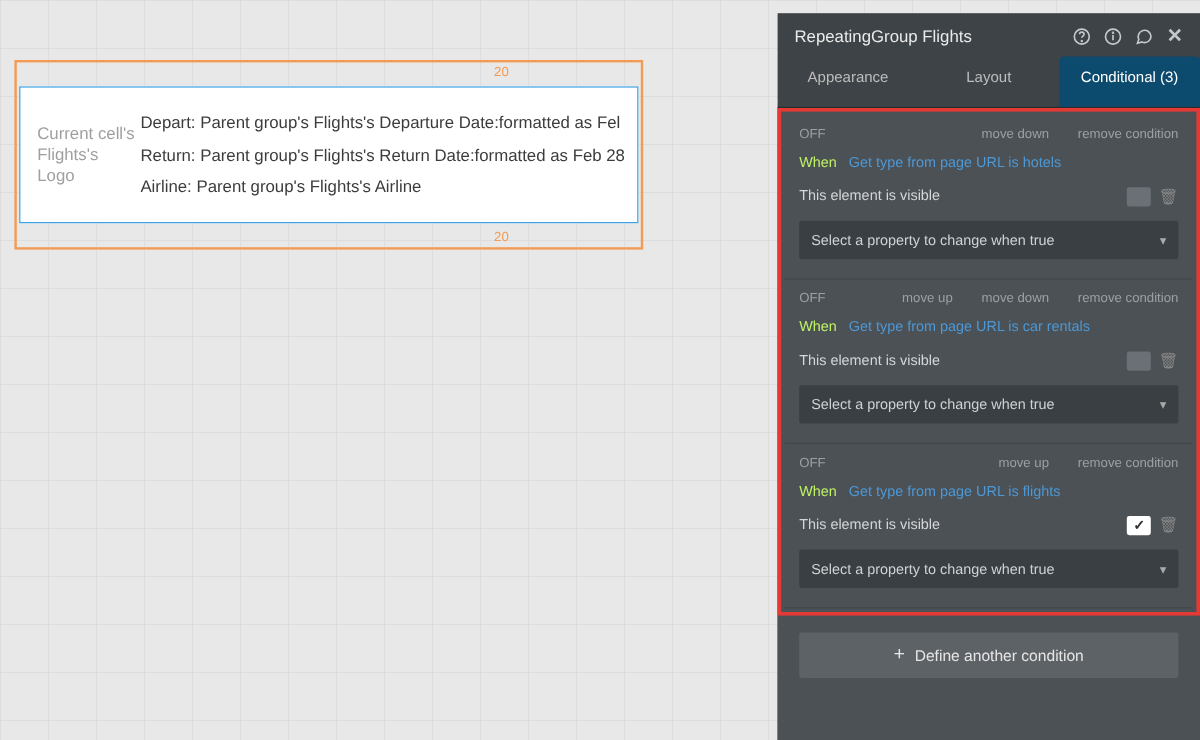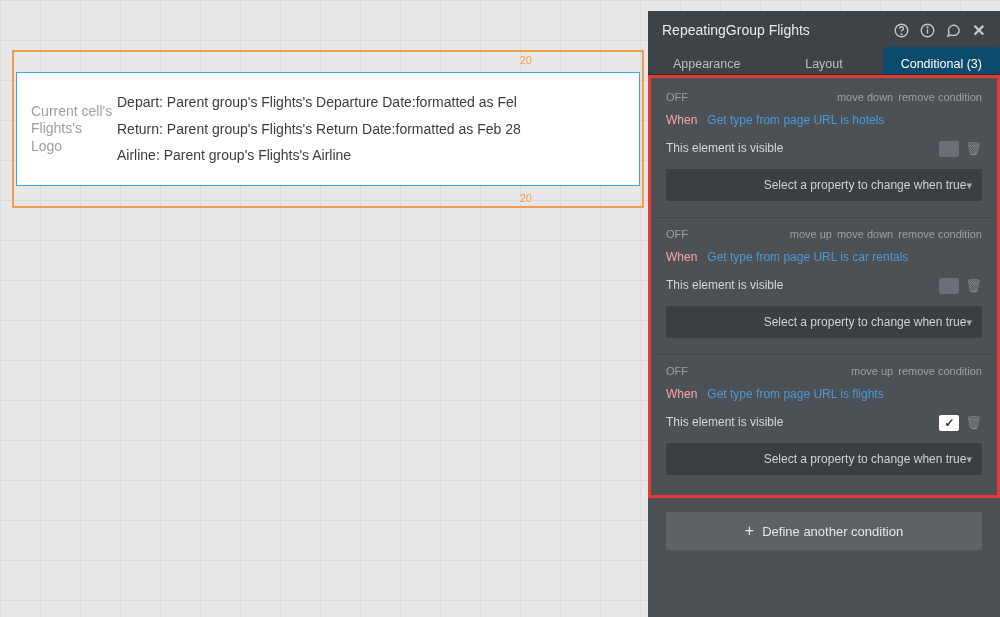--- a/index.html
+++ b/index.html
@@ -14,21 +14,21 @@
       linear-gradient(90deg, #ddd 1px, transparent 1px);
     background-size: 40px 40px;
     position: relative;
   }
 
   
   .canvas {
     position: absolute;
     left: 12px;
     top: 50px;
-    width: 632px;
+    width: 524px;
   }
   .outer-group {
     border: 2px solid #f29b54;
     position: relative;
     padding: 20px 0;
   }
   .inner-cell {
     border: 1px solid #3ea4e6;
     background: #fff;
     margin: 0 2px;
@@ -98,21 +98,21 @@
   }
   .panel-icon.x { font-size: 16px; font-weight: bold; }
 
   .tabs {
     display: flex;
     border-bottom: 1px solid #2a2d30;
   }
   .tab {
     flex: 1;
     text-align: center;
-    padding: 10px 6px 3px;
+    padding: 10px 6px 18px;
     font-size: 12.5px;
     color: #bdbdbd;
     cursor: pointer;
   }
   .tab.active {
     background: #0c4a6e;
     color: #fff;
     border-radius: 4px 4px 0 0;
   }
 
@@ -128,35 +128,35 @@
     padding: 3px;
   }
 
   .condition-block {
     padding: 10px 12px 16px 12px;
     border-bottom: 1px solid #414649;
   }
   .cond-row {
     display: flex;
     align-items: center;
-    gap: 5px;
+    gap: 24px;
     font-size: 11px;
     color: #9aa0a4;
     margin-bottom: 10px;
   }
   .cond-row .off { flex-shrink:0; }
   .cond-row .spacer { flex: 1; }
   .cond-row .action { cursor: pointer; }
   .when-row {
     display: flex;
     align-items:center;
     gap: 10px;
     margin-bottom: 14px;
   }
-  .when-label { color: #fca5a5; font-size: 12px; }
+  .when-label { color: #bef264; font-size: 12px; }
   .expr {
     color: #4d98d6;
     font-size: 12px;
     cursor: pointer;
   }
 
   .visible-row {
     display: flex;
     margin: 14px 0 12px;
   }
@@ -185,21 +185,20 @@
     cursor: pointer;
   }
 
   .select-row {
     background: #3a3f43;
     padding: 9px 10px;
     border-radius: 2px;
     display: flex;
     align-items: center;
     cursor: pointer;
-    text-align: right;
   }
   .select-row .sel-text { flex:1; color: #cfd2d4; font-size: 12px; }
   .select-row .caret { color: #aaa; font-size: 11px; }
 
   .define-btn {
     margin: 14px 18px;
     background: #5d6266;
     text-align: center;
     padding: 11px;
     border-radius: 2px;

